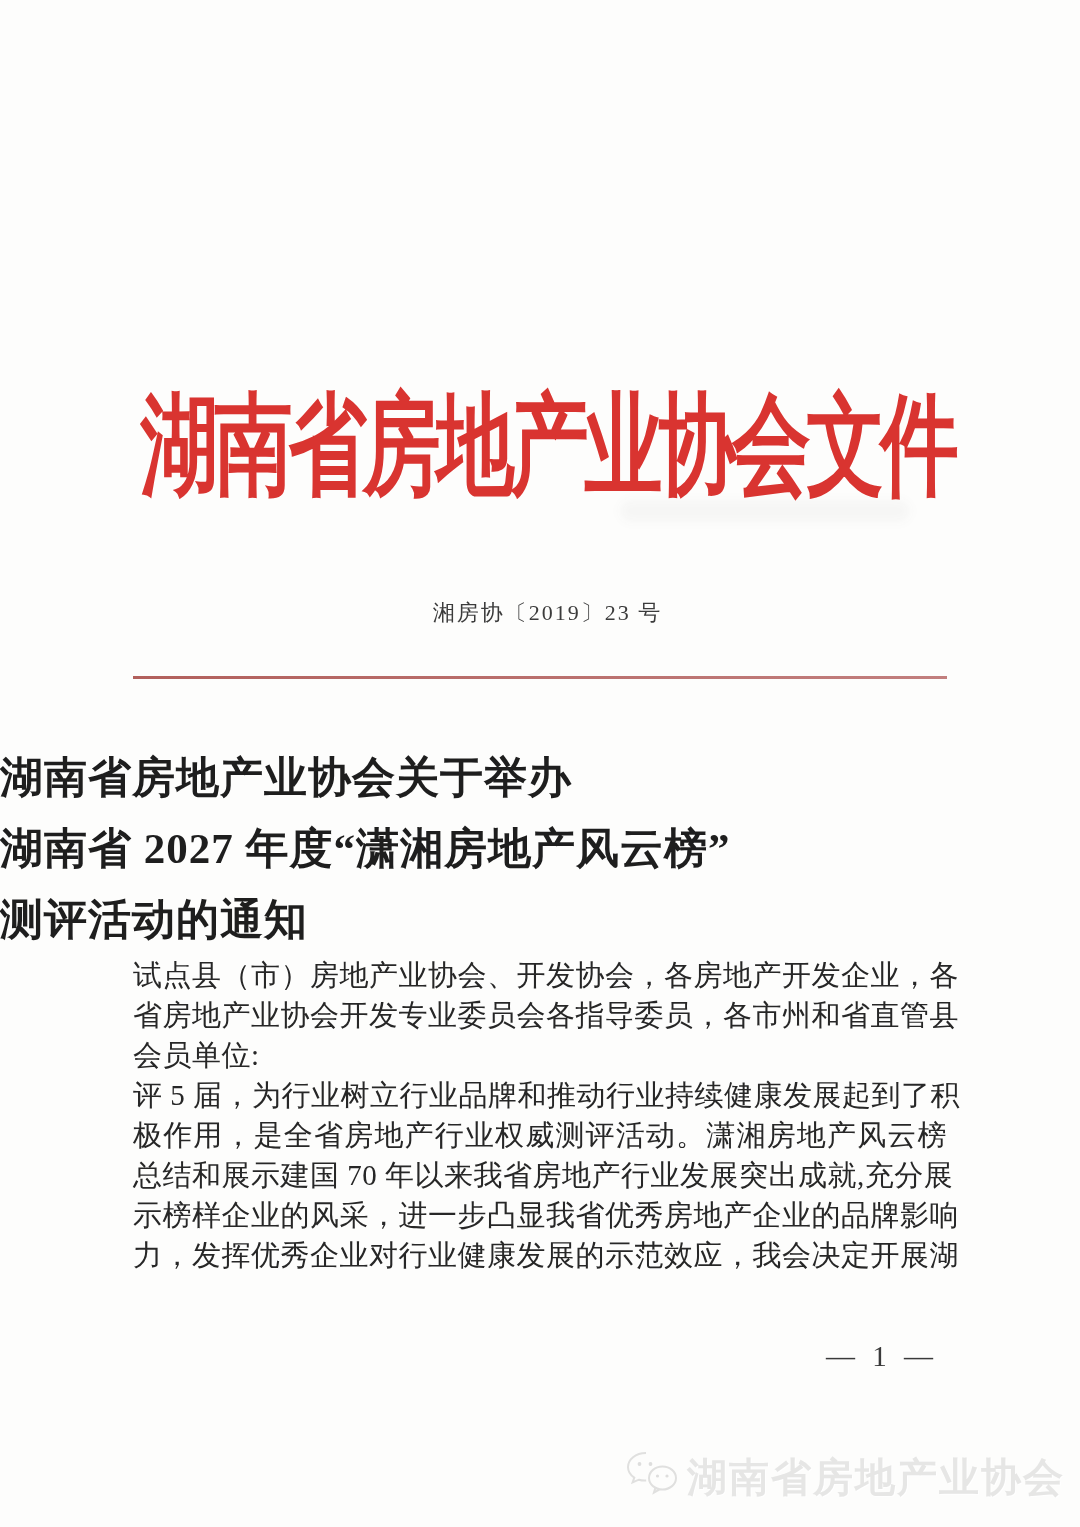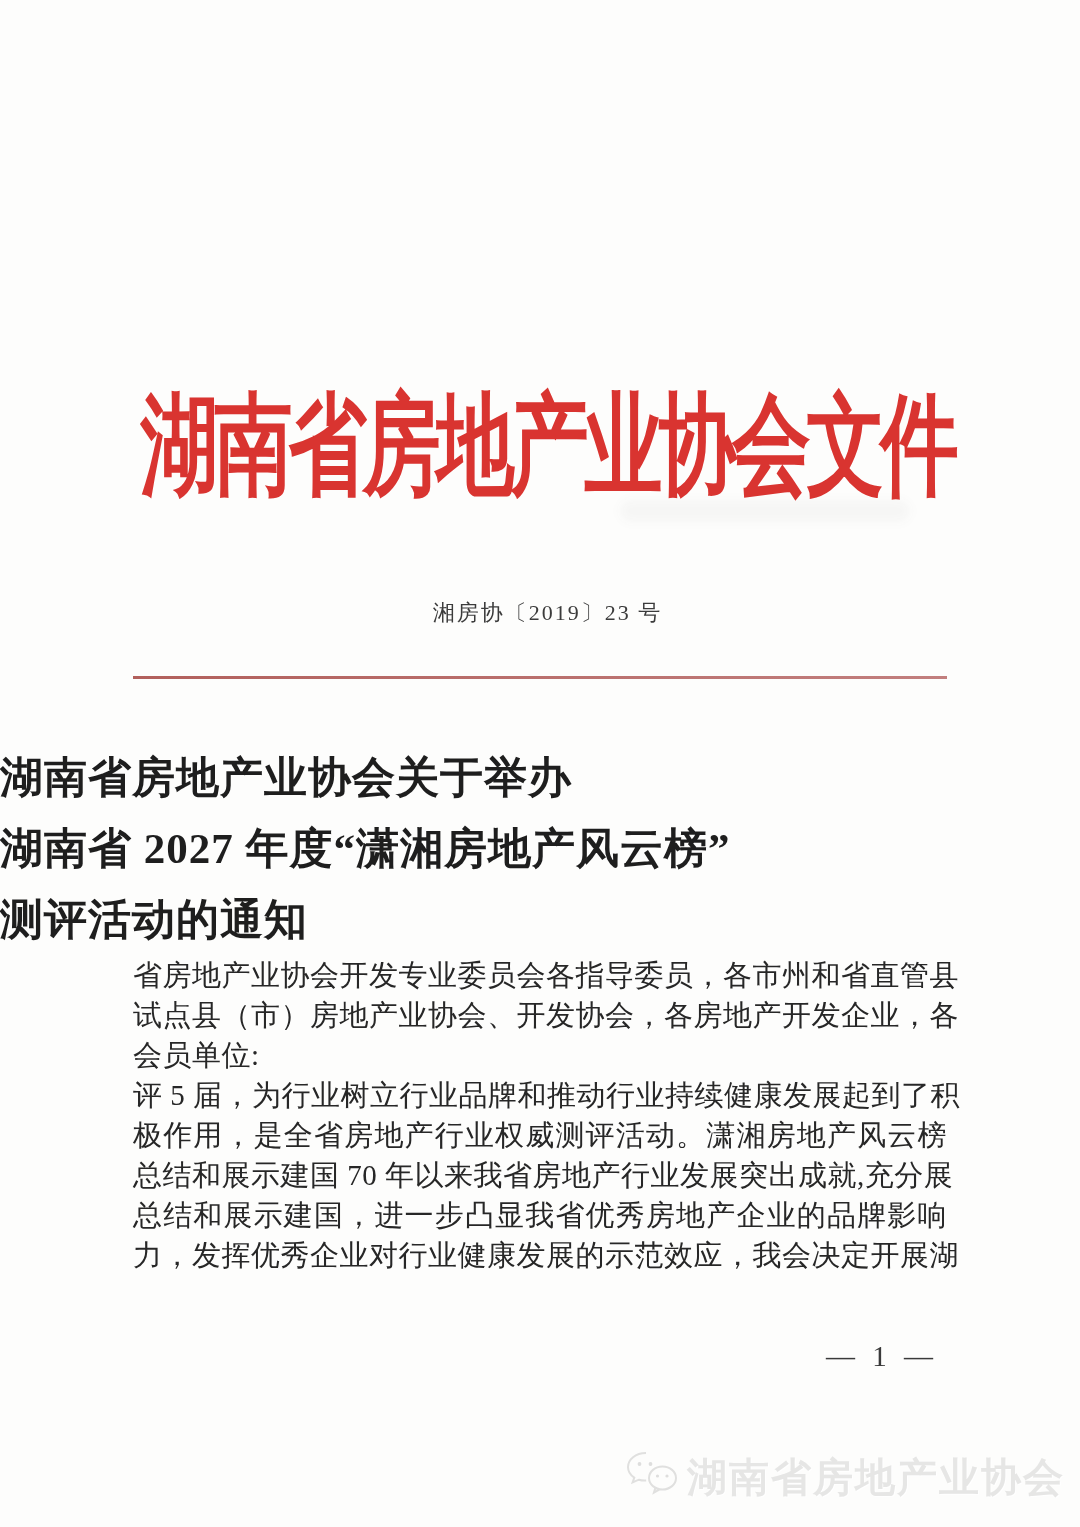--- a/index.html
+++ b/index.html
@@ -137,27 +137,27 @@
 
   <div class="rule"></div>
 
   <div class="title-block">
     <div class="title-line">湖南省房地产业协会关于举办</div>
     <div class="title-line">湖南省 2027 年度“潇湘房地产风云榜”</div>
     <div class="title-line">测评活动的通知</div>
   </div>
 
   <div class="body-block">
+    <div class="bline">试点县（市）房地产业协会、开发协会，各房地产开发企业，各</div>
     <div class="bline">省房地产业协会开发专业委员会各指导委员，各市州和省直管县</div>
-    <div class="bline">试点县（市）房地产业协会、开发协会，各房地产开发企业，各</div>
     <div class="bline short">会员单位:</div>
     <div class="bline">评 5 届，为行业树立行业品牌和推动行业持续健康发展起到了积</div>
     <div class="bline">极作用，是全省房地产行业权威测评活动。潇湘房地产风云榜</div>
     <div class="bline">总结和展示建国 70 年以来我省房地产行业发展突出成就,充分展</div>
-    <div class="bline">总结和展示建国，进一步凸显我省优秀房地产企业的品牌影响</div>
+    <div class="bline">示榜样企业的风采，进一步凸显我省优秀房地产企业的品牌影响</div>
     <div class="bline">力，发挥优秀企业对行业健康发展的示范效应，我会决定开展湖</div>
   </div>
 
   <div class="pagenum">— 1 —</div>
 
   <div class="watermark">
     <span class="wicon">
       <svg width="54" height="46" viewBox="0 0 54 46">
         <g fill="none" stroke="#e0e0df" stroke-width="2">
           <path d="M21 3 C10.5 3 3 9.5 3 17 c0 4.4 2.5 8.2 6.3 10.6 L7.6 32.5 l6.2-2.8 c2.3 0.7 4.8 1 7.4 0.8"></path>

